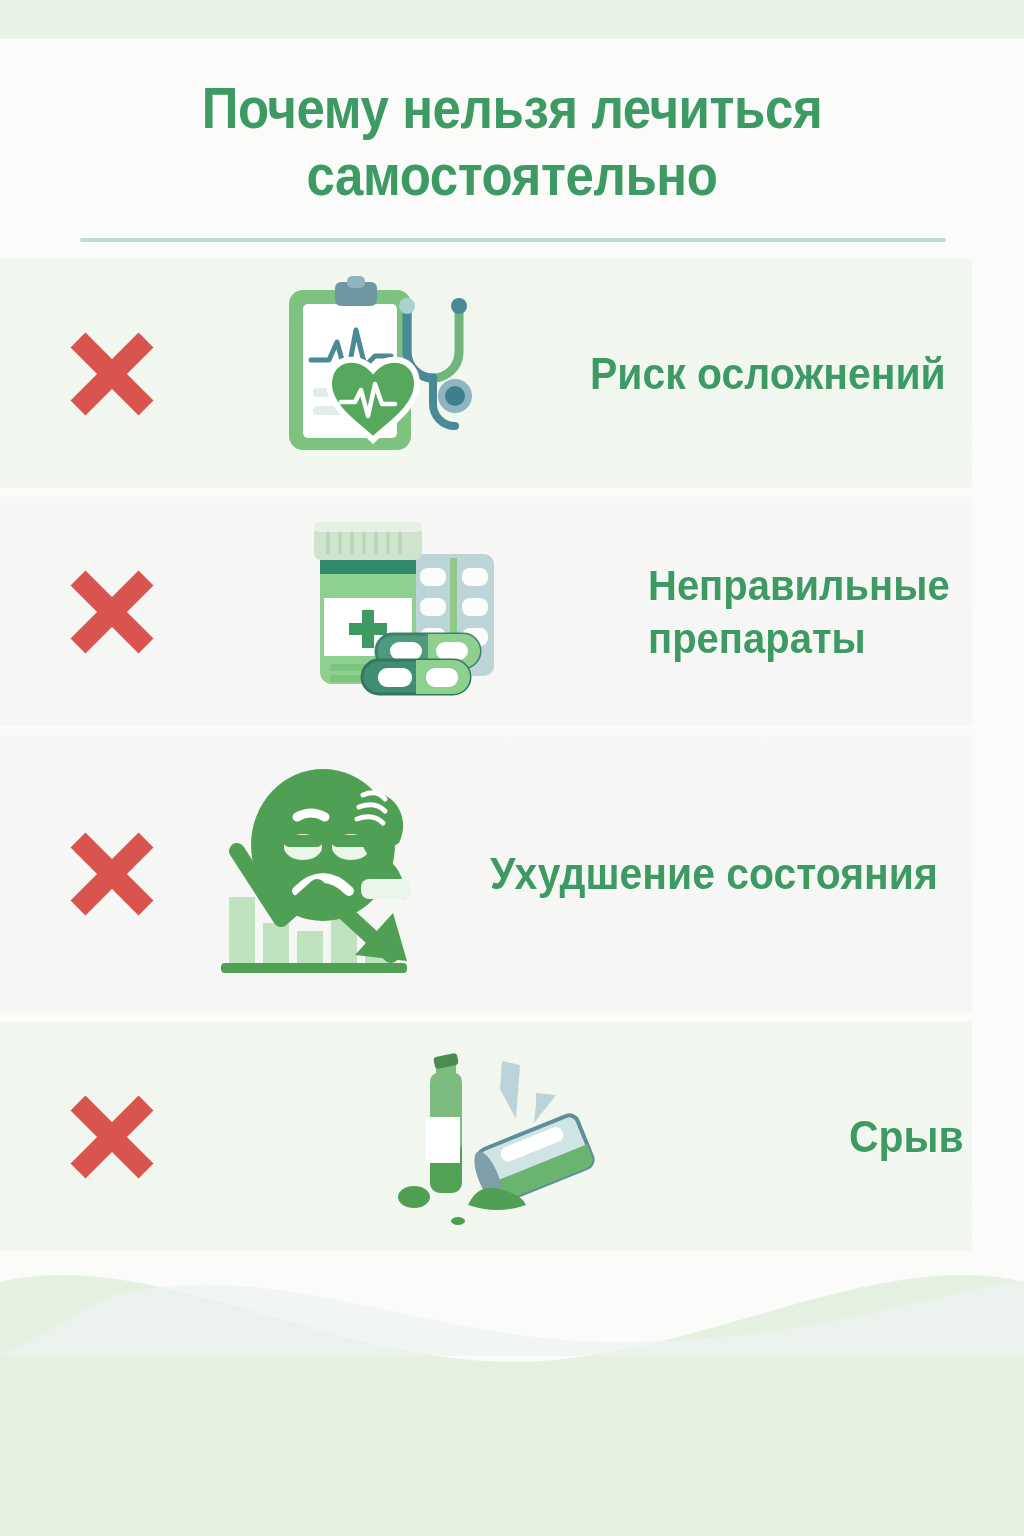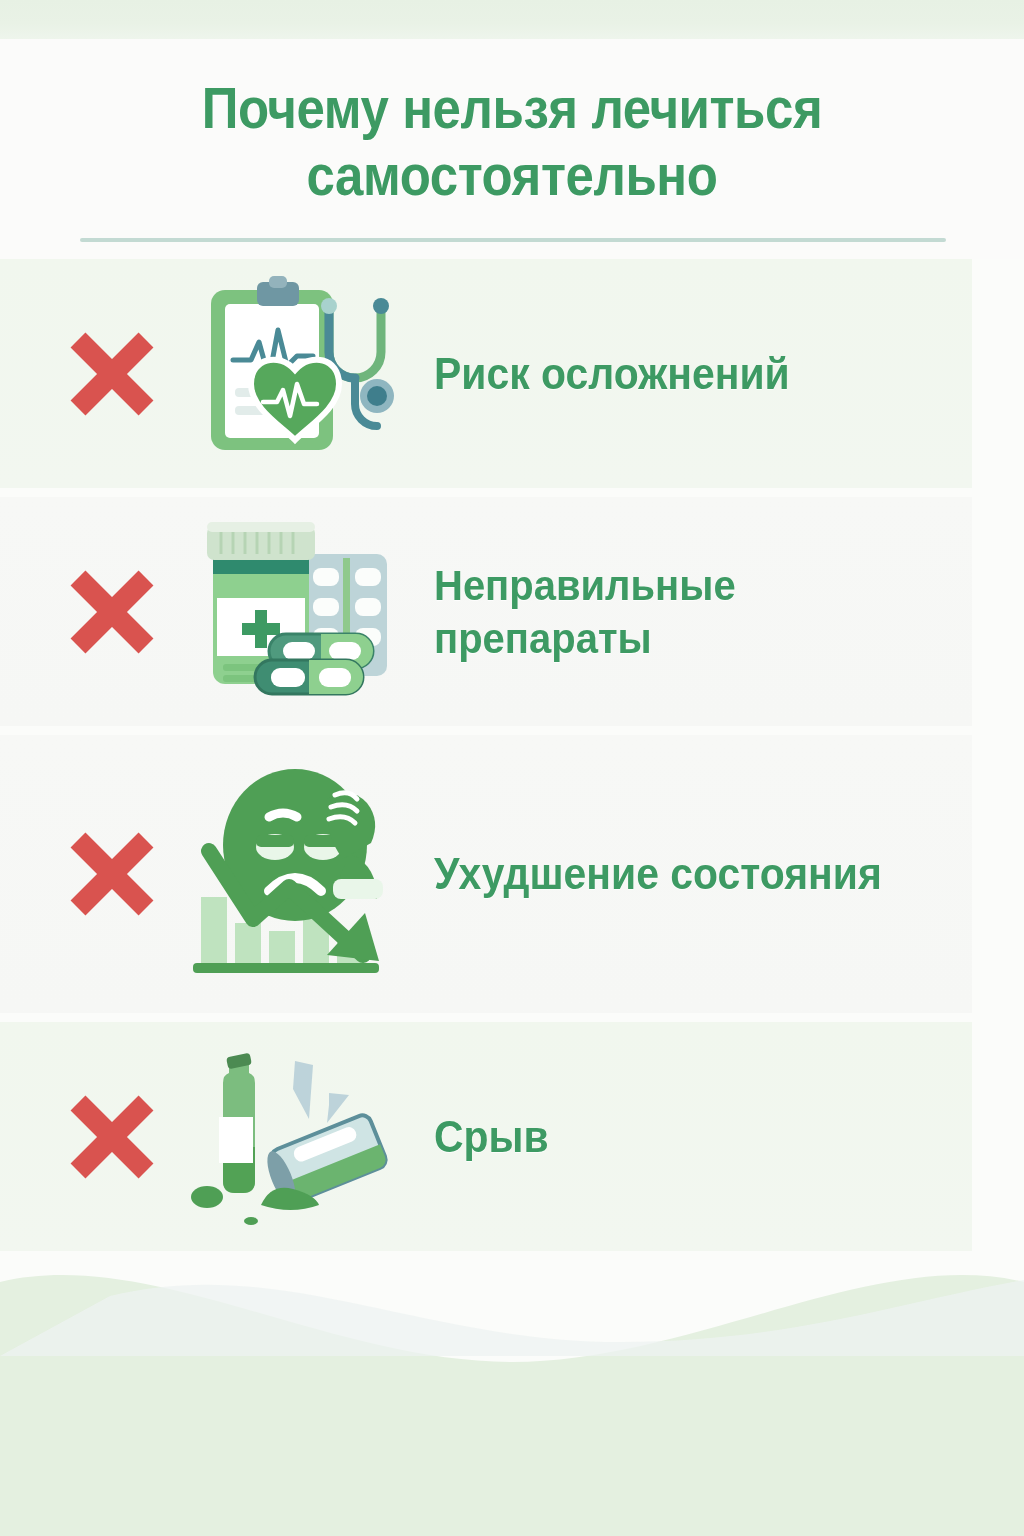--- a/index.html
+++ b/index.html
@@ -43,20 +43,21 @@
     opacity:.85;
   }
 
   
   .rows{position:absolute;left:0;top:259px;width:1024px;}
   .row{
     position:relative;
     width:972px;height:229px;
     display:flex;align-items:center;
     margin-bottom:9px;
+    justify-content:space-between;
   }
   .row.tint-a{background:linear-gradient(180deg,#f1f7ee 0%,#f2f7f0 100%);}
   .row.tint-b{background:linear-gradient(180deg,#f7f8f6 0%,#f6f7f5 100%);}
   .row.tall{height:278px;}
 
   .cross{
     width:120px;margin-left:52px;flex:0 0 auto;
     display:flex;align-items:center;justify-content:center;
   }
   .cross svg{display:block;}

